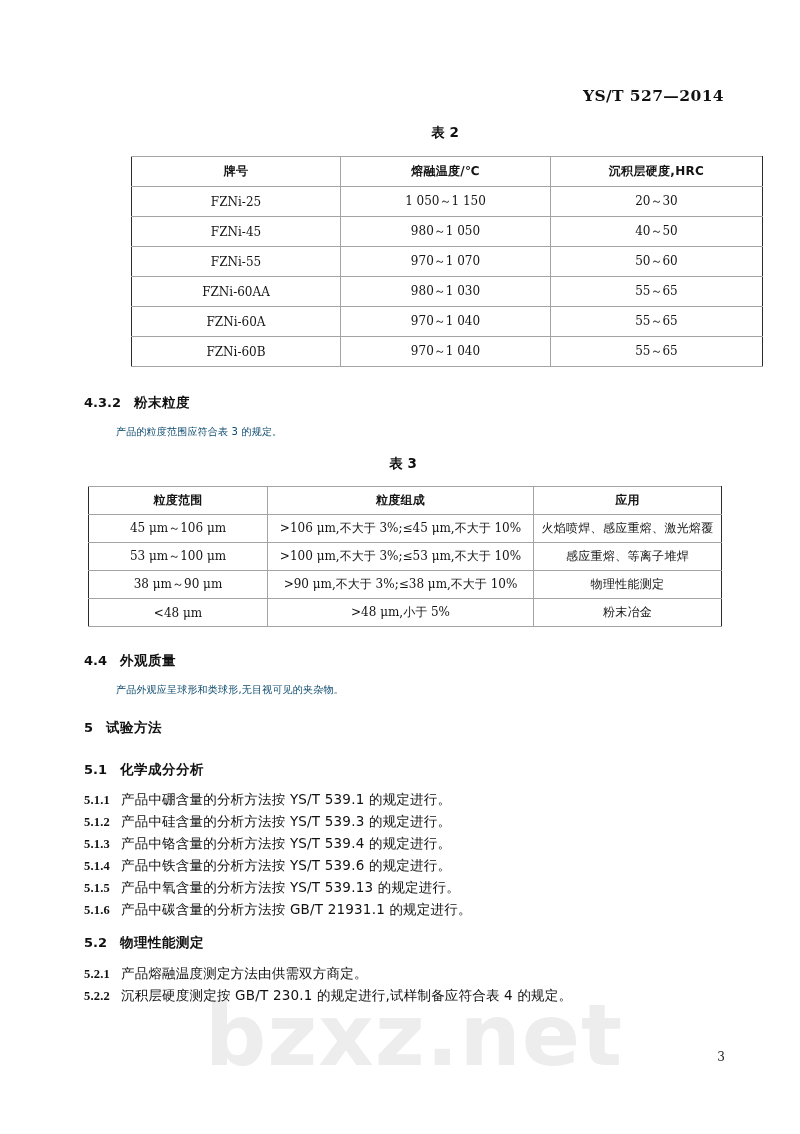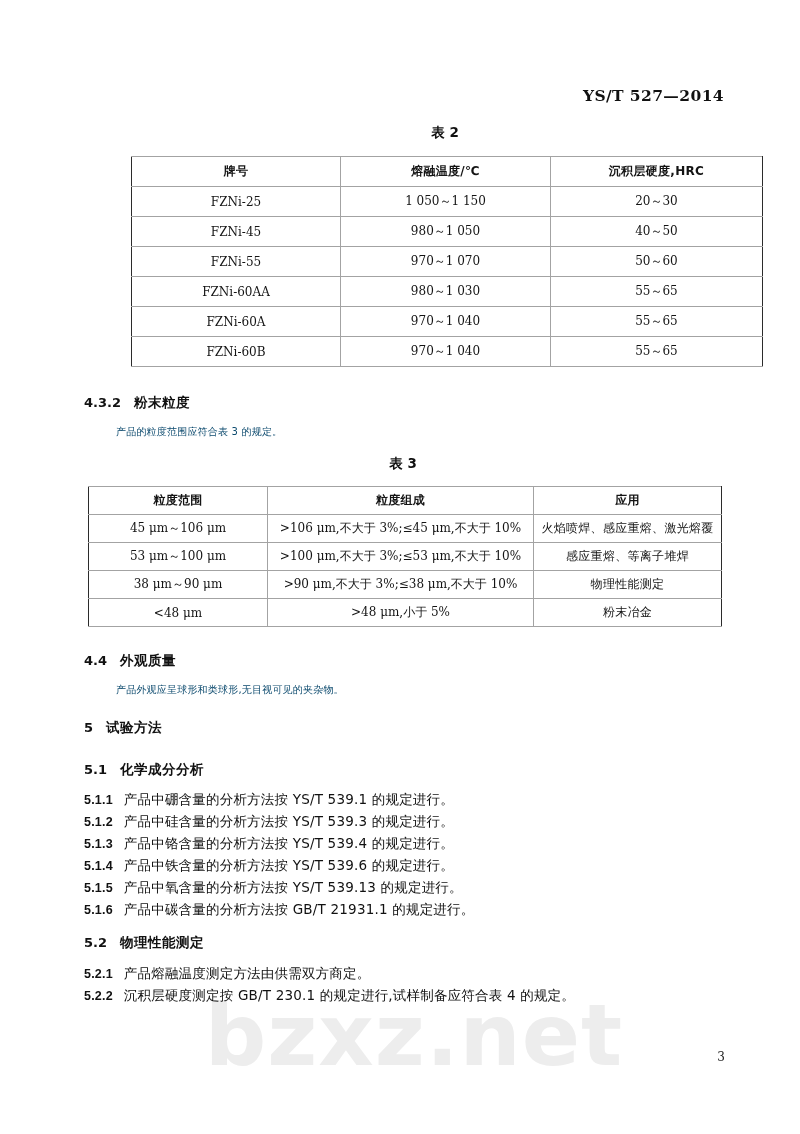--- a/index.html
+++ b/index.html
@@ -121,21 +121,21 @@
     color: #0c4a6e;
   }
   .clause {
     position: absolute;
     white-space: nowrap;
     font-size: 13.5px;
     letter-spacing: 0.2px;
     color: #111;
   }
   .clause .cnum {
-    font-family: Liberation Sans, sans-serif;
+    font-family: Liberation Serif, serif;
     font-weight: bold;
     font-size: 12.5px;
   }
   .clause .ctxt { margin-left: 11px; }
 
   .page-number {
     position: absolute;
     right: 75px;
     top: 1050px;
     font-family: "DejaVu Serif", "Liberation Serif", serif;

